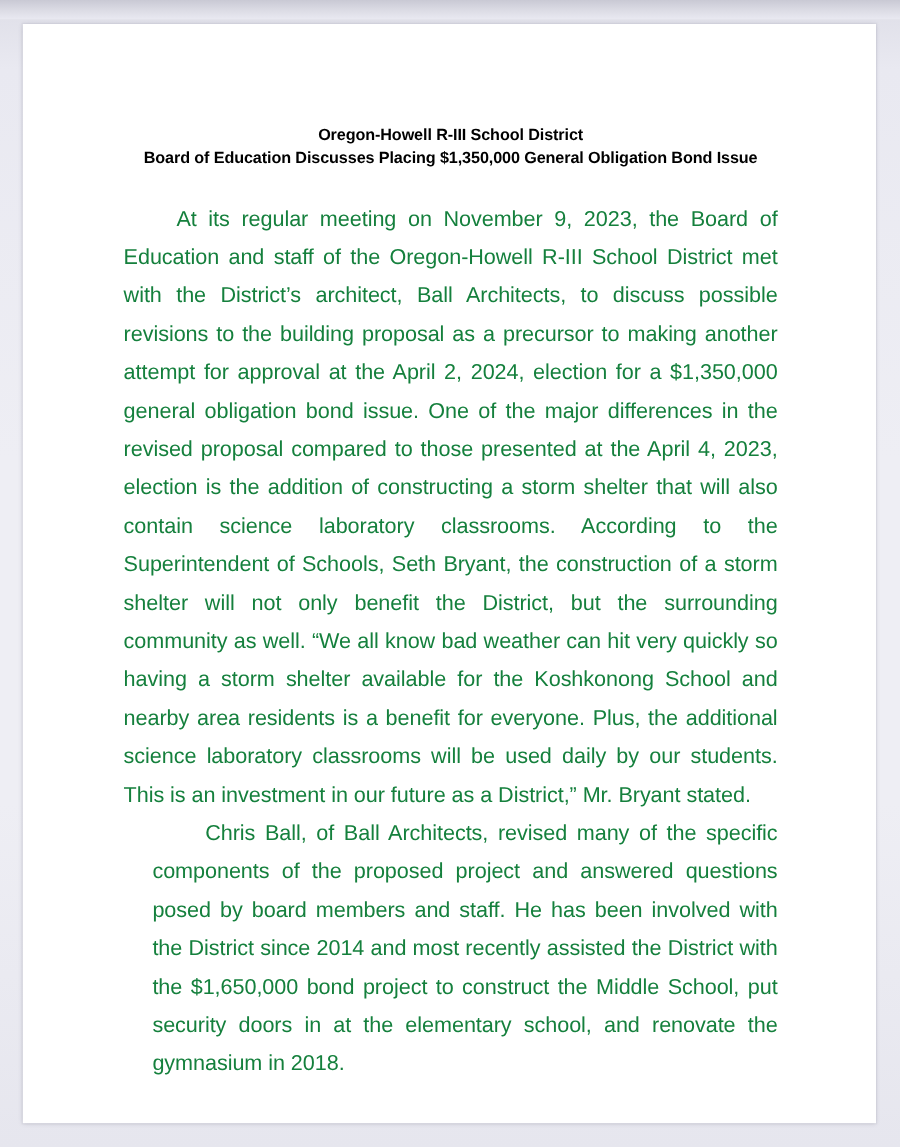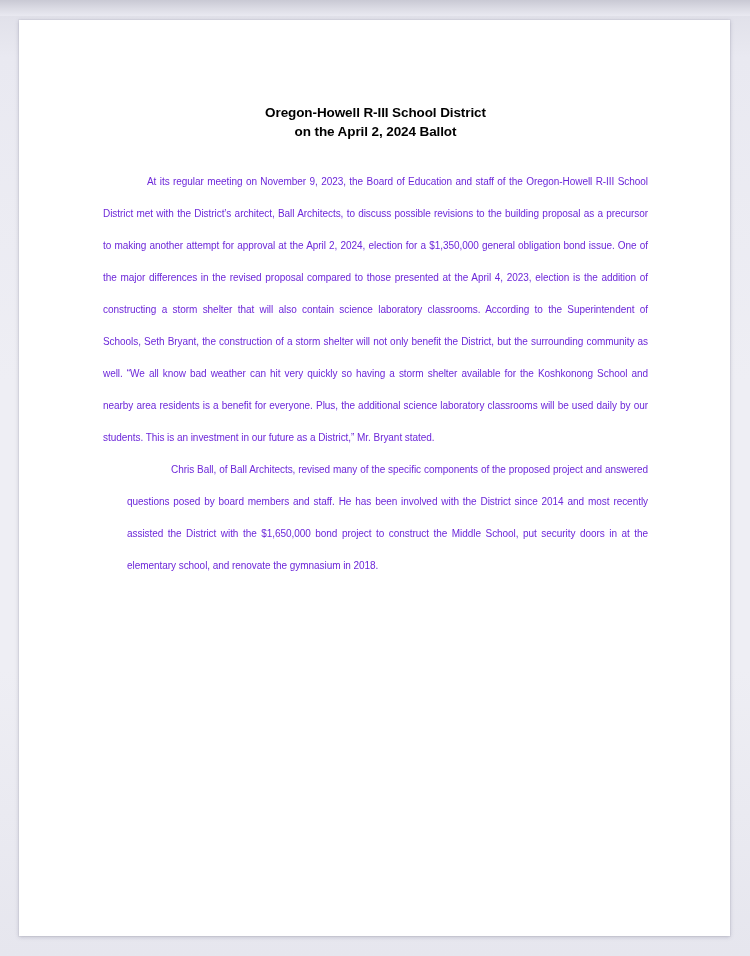--- a/index.html
+++ b/index.html
@@ -62,23 +62,23 @@
     display: block;
     white-space: nowrap;
   }
   .title-line-2 {
     margin-left: -22px;
     margin-right: -22px;
   }
 
   .body-paragraph {
     margin: 0;
-    font-size: 10px;
+    font-size: 18px;
     line-height: 32px;
-    color: #6d28d9;
+    color: #15803d;
     text-align: justify;
     text-justify: inter-word;
     text-indent: 44px;
     letter-spacing: -0.05px;
   }
   #para-1 {
     margin-top: 25px;
   }
   #para-2,
   #para-3 {
@@ -92,21 +92,21 @@
 <div id="viewport">
 
   <div id="top-shade"></div>
 
   <div id="page-sheet">
 
     <div id="doc-body">
 
       <div class="doc-title">
         <span class="title-line title-line-1">Oregon-Howell R-III School District</span>
-        <span class="title-line title-line-3">on the April 2, 2024 Ballot</span>
+        <span class="title-line title-line-2">Board of Education Discusses Placing $1,350,000 General Obligation Bond Issue</span>
       </div>
 
       <p id="para-1" class="body-paragraph">At its regular meeting on November 9, 2023, the Board of Education and staff of the Oregon-Howell R-III School District met with the District’s architect, Ball Architects, to discuss possible revisions to the building proposal as a precursor to making another attempt for approval at the April 2, 2024, election for a $1,350,000 general obligation bond issue.  One of the major differences in the revised proposal compared to those presented at the April 4, 2023, election is the addition of constructing a storm shelter that will also contain science laboratory classrooms. According to the Superintendent of Schools, Seth Bryant, the construction of a storm shelter will not only benefit the District, but the surrounding community as well.  “We all know bad weather can hit very quickly so having a storm shelter available for the Koshkonong School and nearby area residents is a benefit for everyone.  Plus, the additional science laboratory classrooms will be used daily by our students.  This is an investment in our future as a District,” Mr. Bryant stated.</p>
 
       <p id="para-2" class="body-paragraph">Chris Ball, of Ball Architects, revised many of the specific components of the proposed project and answered questions posed by board members and staff.  He has been involved with the District since 2014 and most recently assisted the District with the $1,650,000 bond project to construct the Middle School, put security doors in at the elementary school, and renovate the gymnasium in 2018.</p>
 
 
     </div>
   </div>
 </div>

